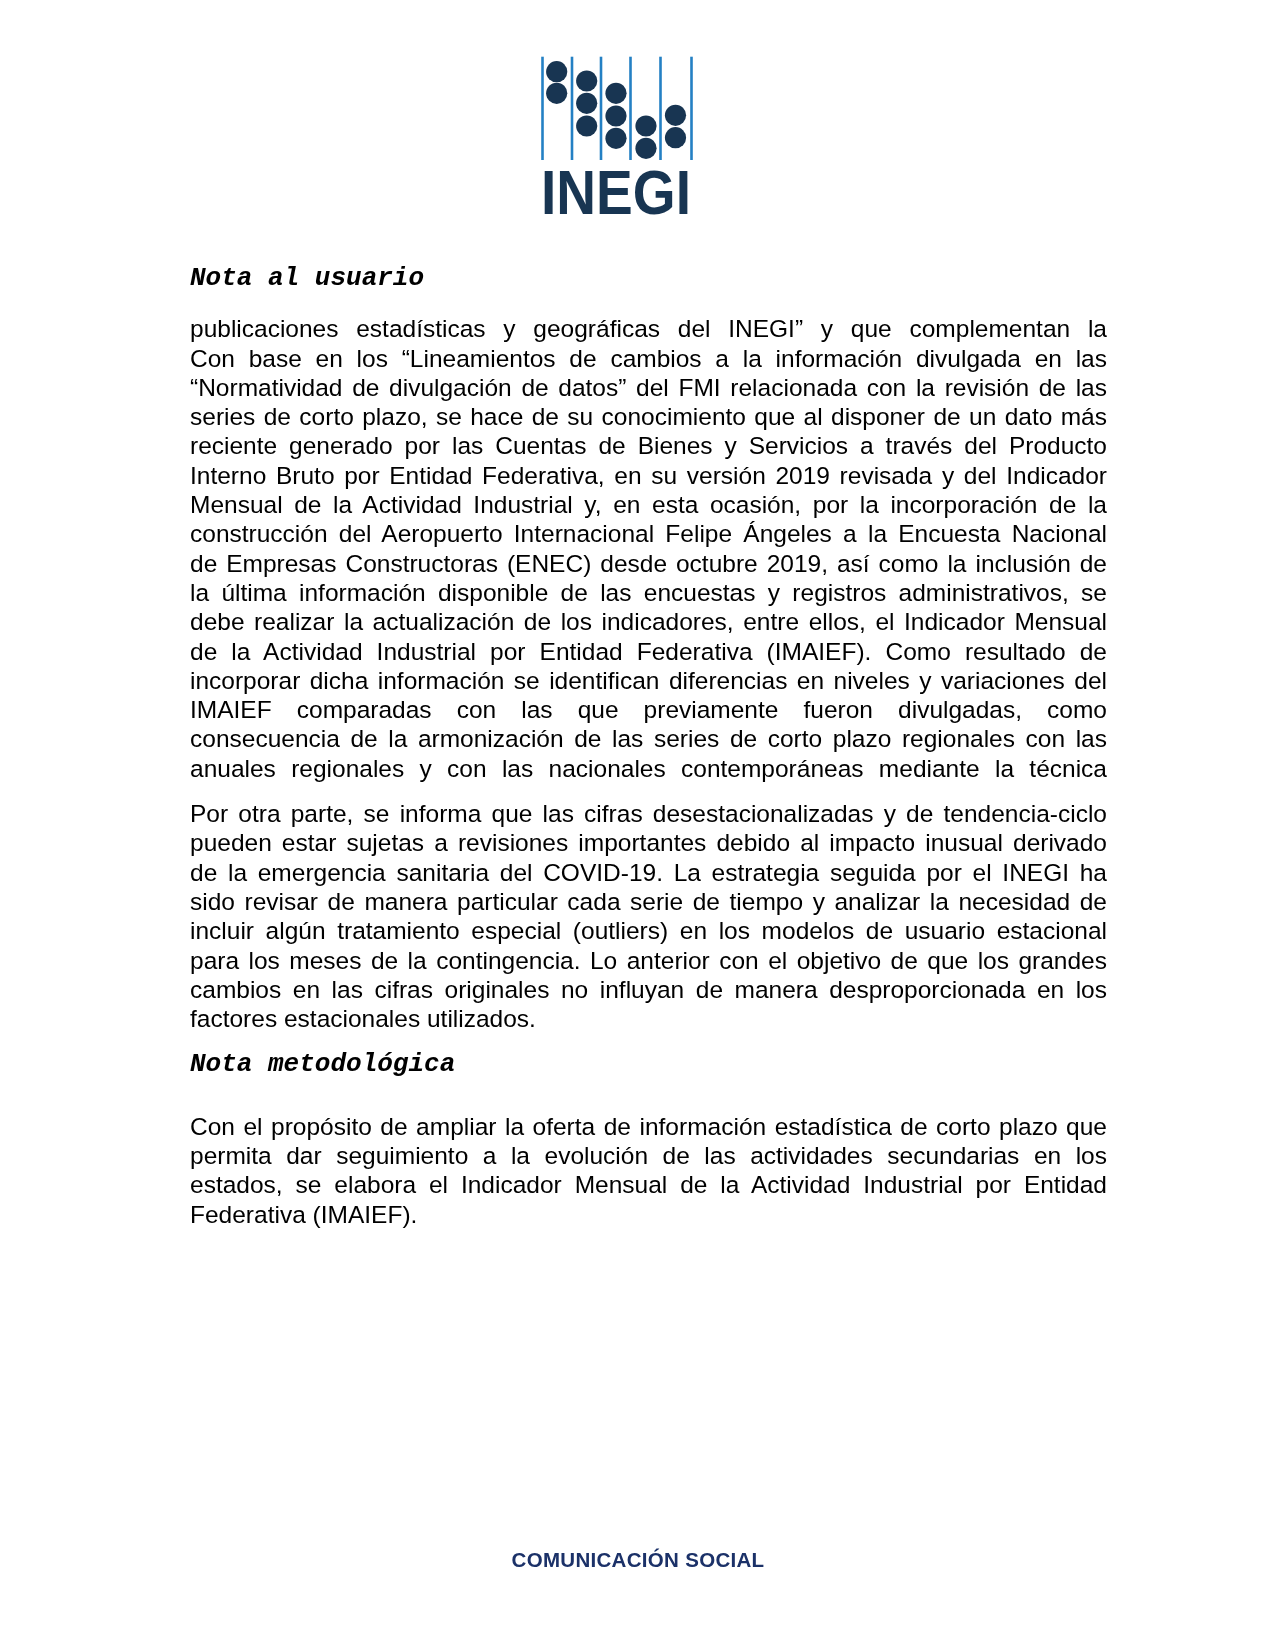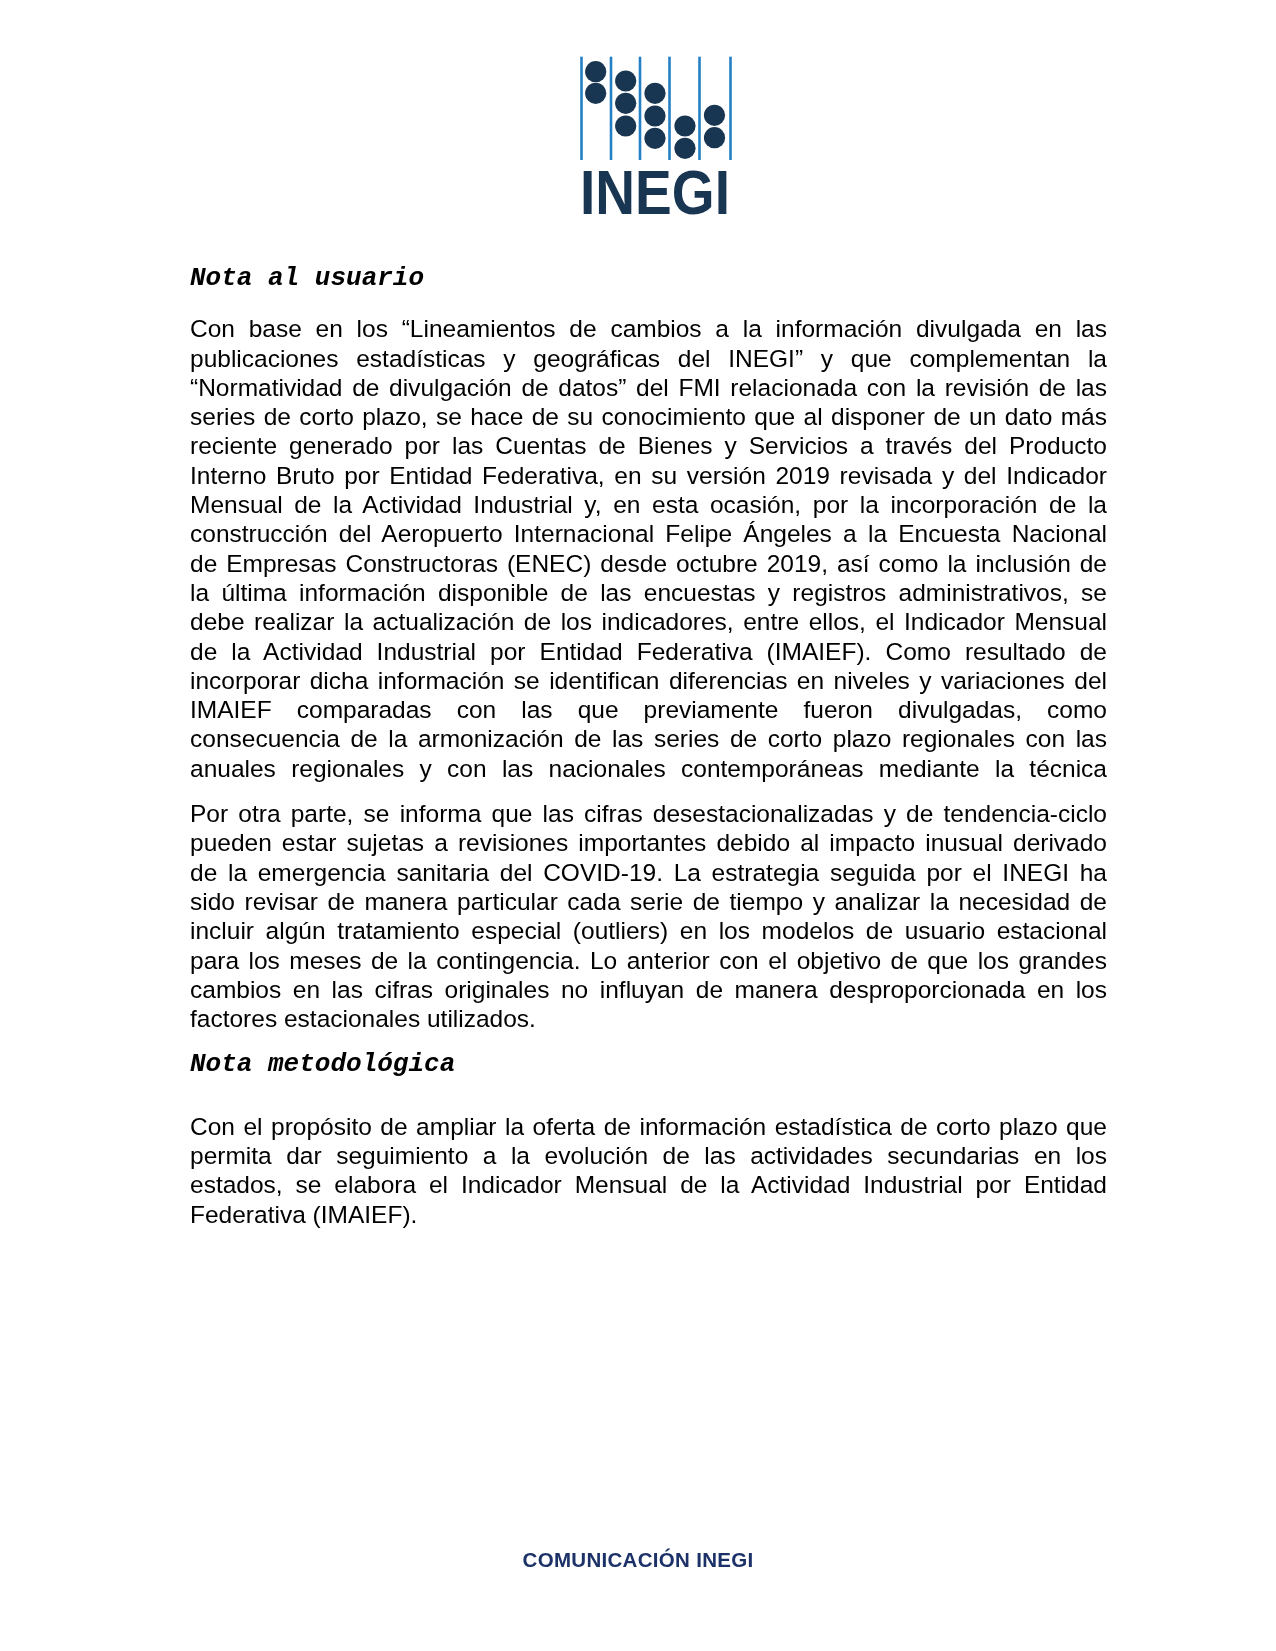--- a/index.html
+++ b/index.html
@@ -12,21 +12,21 @@
     height: 1651px;
     position: relative;
     overflow: hidden;
     font-family: "Liberation Sans", sans-serif;
     color: var(--text, #000);
     background: var(--page-bg, #fff);
   }
   .logo {
     position: absolute;
     top: 56px;
-    left: 580px;
+    left: 541px;
     width: 152px;
     height: 160px;
   }
   .logo svg { display: block; }
   .rod {
     stroke: var(--abacus-line, #2480c4);
     stroke-width: 2.6;
   }
   .bead { fill: var(--navy, #183552); }
   .wordmark {
@@ -101,22 +101,22 @@
     <circle class="bead" cx="134.5" cy="81.7" r="10.6"></circle>
 
     <text class="wordmark" x="0" y="158" font-size="63" textLength="150" lengthAdjust="spacingAndGlyphs">INEGI</text>
   </svg>
 </div>
 
 <div class="content">
   <h2 class="heading">Nota al usuario</h2>
 
   <div class="para p1">
+      <div class="line">publicaciones estadísticas y geográficas del INEGI” y que complementan la</div>
       <div class="line">Con base en los “Lineamientos de cambios a la información divulgada en las</div>
-      <div class="line">publicaciones estadísticas y geográficas del INEGI” y que complementan la</div>
       <div class="line">“Normatividad de divulgación de datos” del FMI relacionada con la revisión de las</div>
       <div class="line">series de corto plazo, se hace de su conocimiento que al disponer de un dato más</div>
       <div class="line">reciente generado por las Cuentas de Bienes y Servicios a través del Producto</div>
       <div class="line">Interno Bruto por Entidad Federativa, en su versión 2019 revisada y del Indicador</div>
       <div class="line">Mensual de la Actividad Industrial y, en esta ocasión, por la incorporación de la</div>
       <div class="line">construcción del Aeropuerto Internacional Felipe Ángeles a la Encuesta Nacional</div>
       <div class="line">de Empresas Constructoras (ENEC) desde octubre 2019, así como la inclusión de</div>
       <div class="line">la última información disponible de las encuestas y registros administrativos, se</div>
       <div class="line">debe realizar la actualización de los indicadores, entre ellos, el Indicador Mensual</div>
       <div class="line">de la Actividad Industrial por Entidad Federativa (IMAIEF). Como resultado de</div>
@@ -140,13 +140,13 @@
   <h2 class="heading second">Nota metodológica</h2>
 
   <div class="para p3">
       <div class="line">Con el propósito de ampliar la oferta de información estadística de corto plazo que</div>
       <div class="line">permita dar seguimiento a la evolución de las actividades secundarias en los</div>
       <div class="line">estados, se elabora el Indicador Mensual de la Actividad Industrial por Entidad</div>
       <div class="line last">Federativa (IMAIEF).</div>
     </div>
 </div>
 
-<div class="footer">COMUNICACIÓN INEGI</div>
+<div class="footer">COMUNICACIÓN SOCIAL</div>
 
 </body></html>

